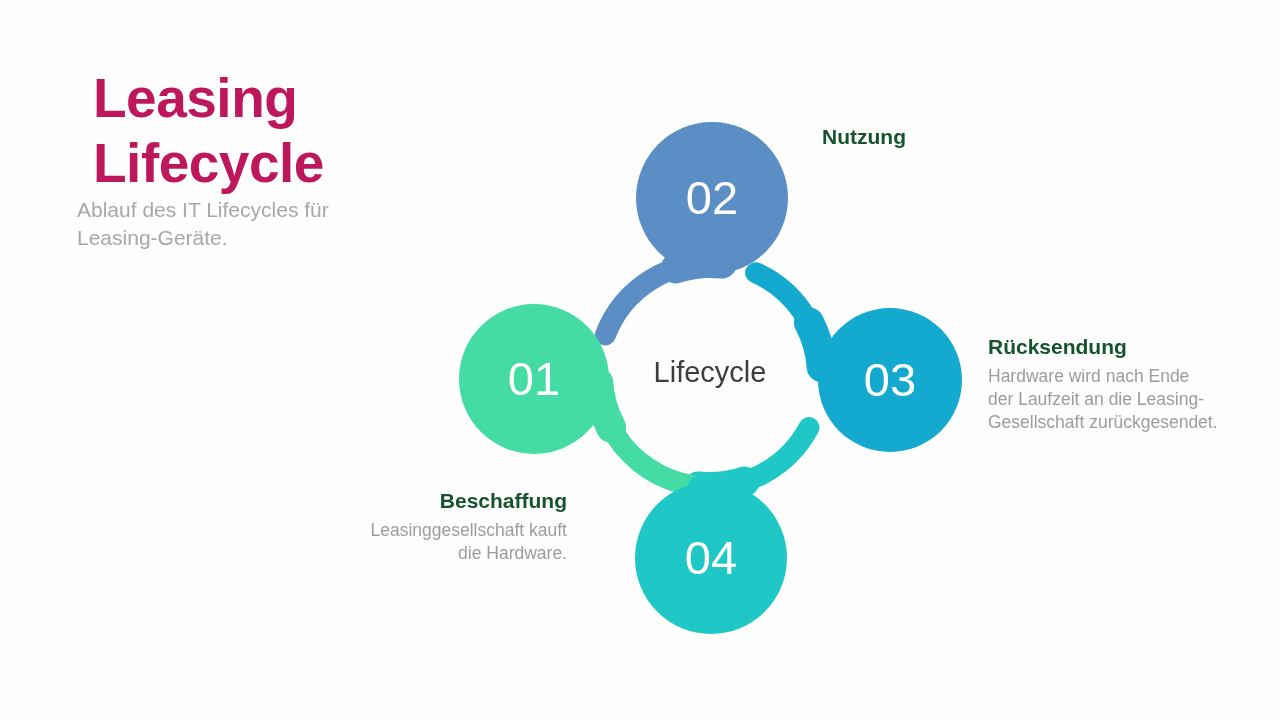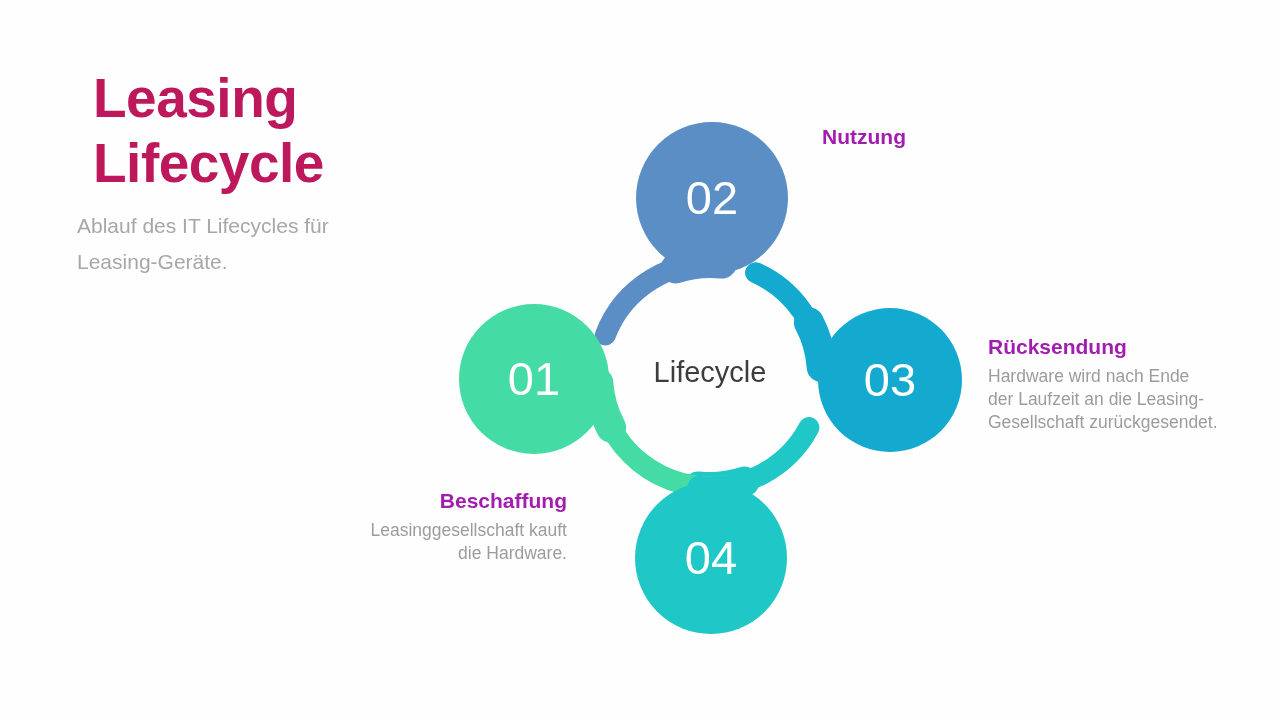--- a/index.html
+++ b/index.html
@@ -15,23 +15,22 @@
   .title-block { position: absolute; left: 77px; top: 66px; width: 340px; }
   .title-line {
     font-size: 55px;
     font-weight: 700;
     line-height: 65px;
     color: #be185d;
     letter-spacing: -0.5px;
     margin-left: 16px;
   }
   .subtitle {
-    margin-top: 12px;
     font-size: 21px;
-    line-height: 36px;
+    line-height: 28px;
     color: #a7a7a7;
     white-space: pre-line;
   }
 
   
   svg.diagram { position: absolute; left: 0; top: 0; width: 1280px; height: 720px; }
   .arc { fill: none; stroke-linecap: round; }
   .num {
     font-family: "Liberation Sans", "DejaVu Sans", sans-serif;
     font-size: 47px;
@@ -46,21 +45,21 @@
     font-size: 29px;
     color: #3d3d3d;
   }
 
   
   .step-text { position: absolute; }
   .step-text h3 {
     font-size: 21px;
     font-weight: 600;
     line-height: 26px;
-    color: #a21caf;
+    color: #14532d;
     margin: 0 0 5px 0;
   }
   .step-text p {
     font-size: 17.5px;
     line-height: 23px;
     color: #9c9c9c;
     white-space: pre-line;
     margin: 0;
   }
   .step-text p strong { font-weight: 700; color: #9c9c9c; }

